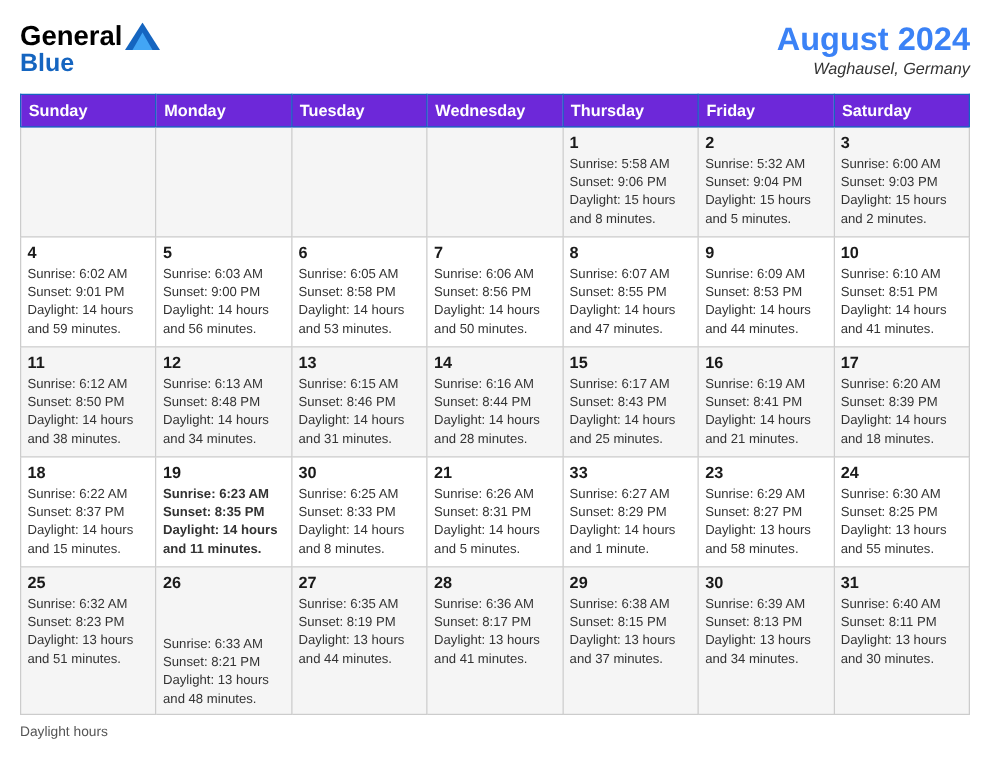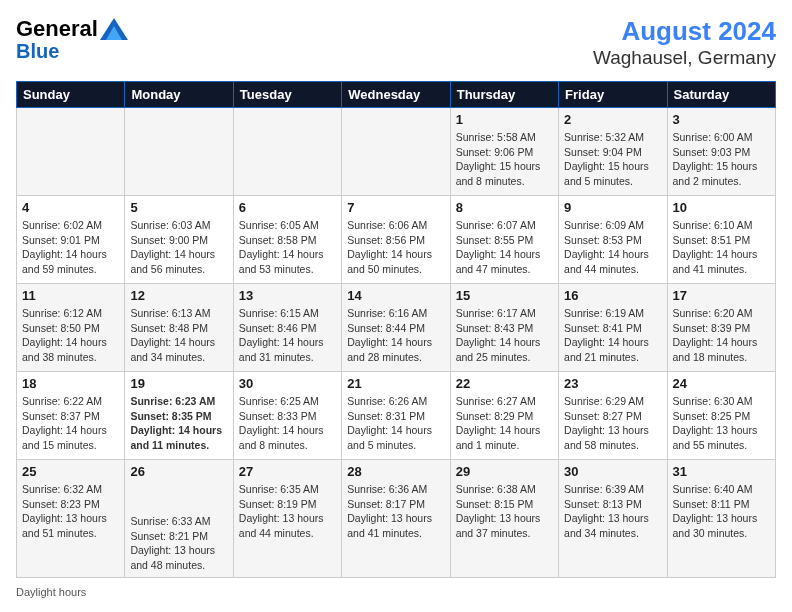--- a/index.html
+++ b/index.html
@@ -38,30 +38,31 @@
     }
     .title-block {
       text-align: right;
     }
     .month-title {
       font-size: 26px;
       font-weight: bold;
       color: #3b82f6;
     }
     .subtitle {
-      font-size: 19px;
+      font-size: 13px;
       color: #333;
+      font-style: italic;
     }
     table {
       width: 100%;
       border-collapse: collapse;
       table-layout: fixed;
     }
     thead tr th {
-      background: #0f172a;
+      background: #6d28d9;
       color: #fff;
       text-align: left;
       padding: 5px 6px;
       font-size: 13px;
       font-weight: bold;
       border: 1px solid #1565c0;
     }
     tbody tr td {
       border: 1px solid #ccc;
       vertical-align: top;
@@ -284,21 +285,21 @@
 and 8 minutes.</div>
         </td>
         <td>
           <div class="day-num">21</div>
           <div class="day-info" style="white-space: pre-line;">Sunrise: 6:26 AM
 Sunset: 8:31 PM
 Daylight: 14 hours
 and 5 minutes.</div>
         </td>
         <td>
-          <div class="day-num">22</div>
+          <div class="day-num">33</div>
           <div class="day-info" style="white-space: pre-line;">Sunrise: 6:27 AM
 Sunset: 8:29 PM
 Daylight: 14 hours
 and 1 minute.</div>
         </td>
         <td>
           <div class="day-num">23</div>
           <div class="day-info" style="white-space: pre-line;">Sunrise: 6:29 AM
 Sunset: 8:27 PM
 Daylight: 13 hours

